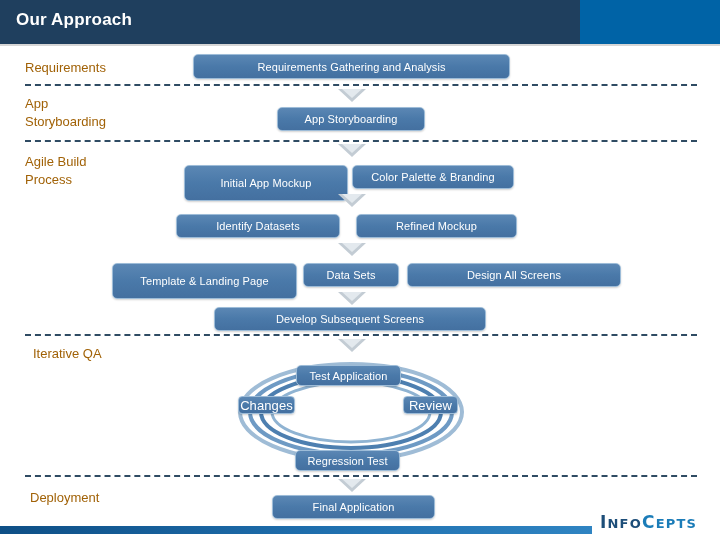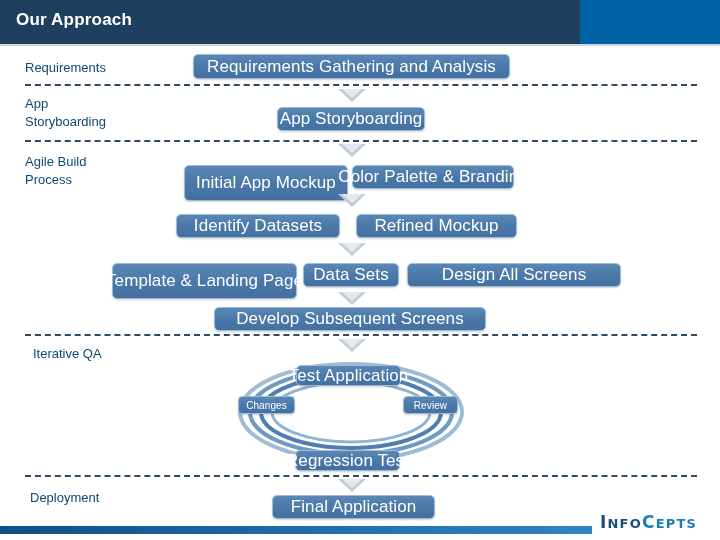--- a/index.html
+++ b/index.html
@@ -16,42 +16,42 @@
   .hdr-left{position:absolute;left:0;top:0;width:580px;height:44px;background:#1f3f5e;}
   .hdr-rule{position:absolute;left:0;top:44px;width:720px;height:2px;background:#d6d6d6;}
   .hdr-title{
     position:absolute;left:16px;top:10px;
     color:#ffffff;font-size:17px;font-weight:bold;letter-spacing:.2px;
     white-space:nowrap;
   }
 
   
   .phase-label{
-    position:absolute;color:#0c4a6e;font-size:13px;line-height:18px;
+    position:absolute;color:#a16207;font-size:13px;line-height:18px;
     white-space:pre;
   }
 
   
   .sep{
     position:absolute;height:0;border-top:2px dashed #2f4b63;
   }
 
   
   .box{
     position:absolute;box-sizing:border-box;
     background:linear-gradient(to bottom,#5b87b4 0%,#4a79a9 50%,#4470a0 100%);
     border:1px solid #9dbcd8;
     border-radius:5px;
-    color:#ffffff;font-size:17px;
+    color:#ffffff;font-size:11px;
     display:flex;align-items:center;justify-content:center;
     text-align:center;white-space:nowrap;
     box-shadow:0 1px 2px rgba(0,0,0,.18);
     letter-spacing:.1px;
   }
-  .box.small{font-size:10px;border-radius:4px;}
+  .box.small{font-size:13px;border-radius:4px;}
 
   
   .arrow{position:absolute;width:28px;height:13px;}
   .arrow i{
     display:block;width:0;height:0;
     border-left:14px solid transparent;
     border-right:14px solid transparent;
     border-top:13px solid #c3ccd4;
   }
   .arrow b{

